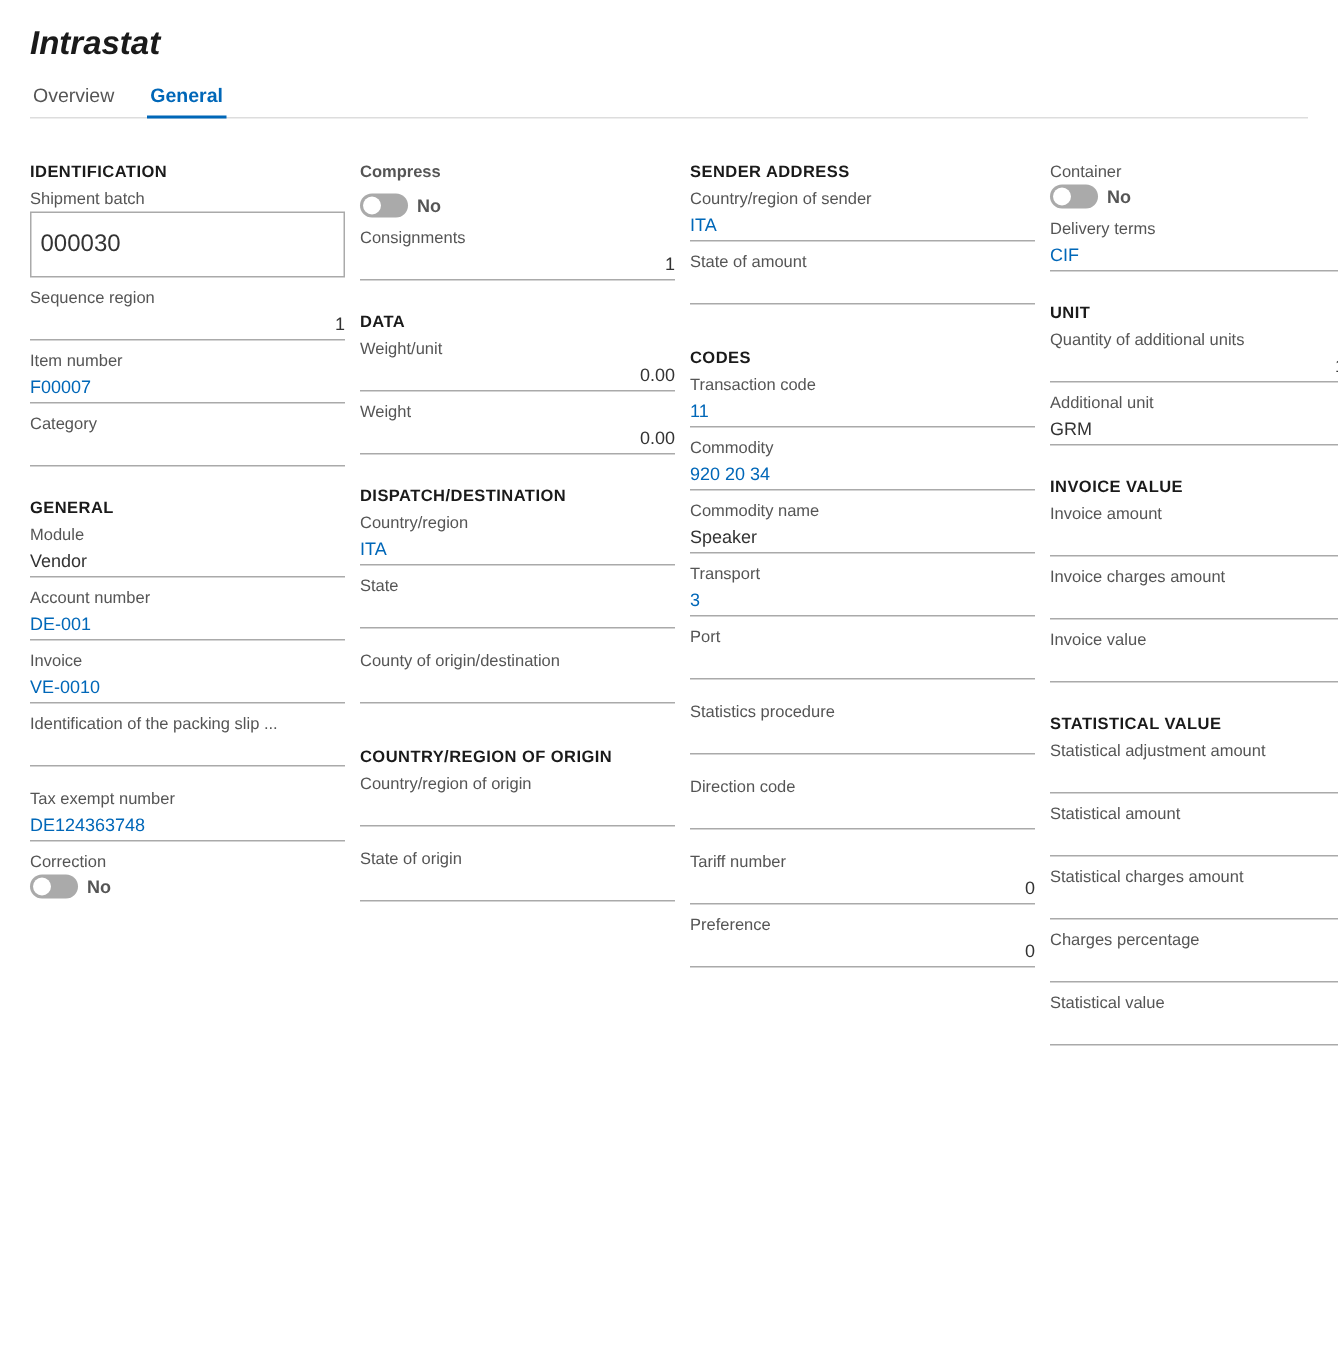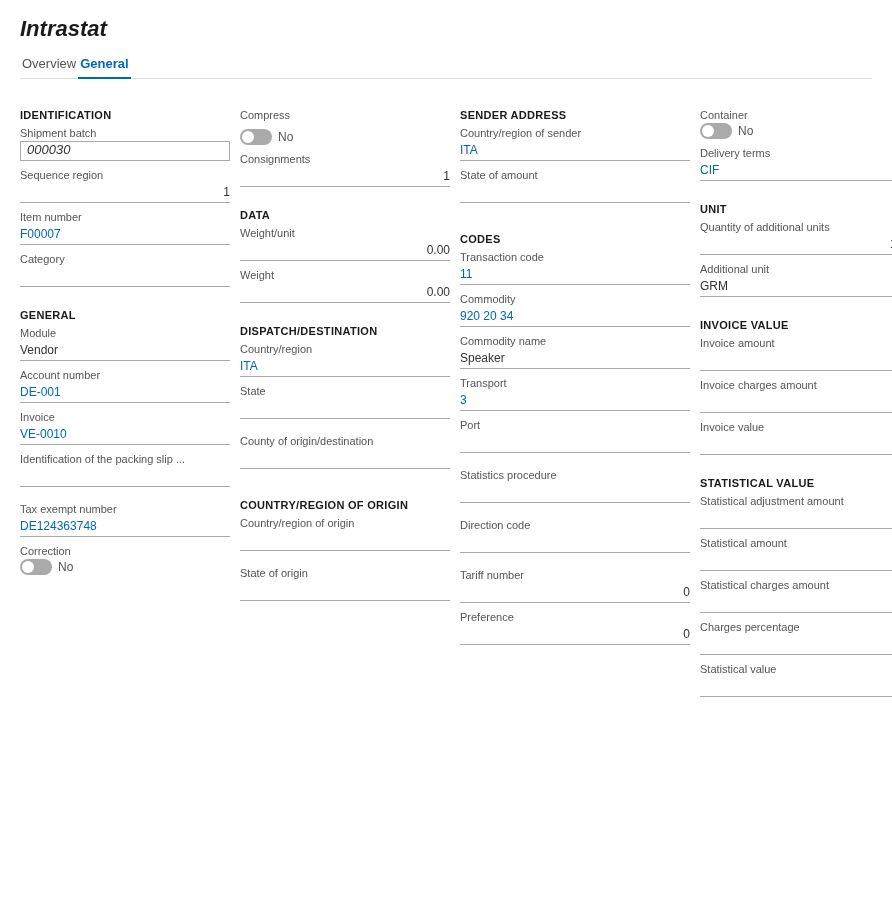--- a/index.html
+++ b/index.html
@@ -12,20 +12,21 @@
     }
     h1 {
       font-size: 22px;
       font-weight: 600;
       color: #1a1a1a;
       margin-bottom: 8px;
       font-style: italic;
     }
     .tabs {
       display: flex;
+      gap: 20px;
       border-bottom: 1px solid #ddd;
       margin-bottom: 16px;
       align-items: center;
     }
     .tab {
       padding: 6px 2px;
       font-size: 13px;
       color: #555;
       cursor: pointer;
       border-bottom: 2px solid transparent;
@@ -74,29 +75,29 @@
       min-height: 20px;
     }
     .field-value.link {
       color: #0067b8;
     }
     .field-value.align-right {
       text-align: right;
     }
     .field-value.input-style {
       border: 1px solid #aaa;
-      padding: 0 6px;
-      font-size: 13px;
-      font-style: italic;
+      padding: 12px 6px;
+      font-size: 16px;
     }
     .toggle-row {
       display: flex;
       align-items: center;
       gap: 6px;
       margin-bottom: 8px;
+      font-weight: bold;
     }
     .toggle {
       width: 32px;
       height: 16px;
       background: #aaa;
       border-radius: 8px;
       position: relative;
       cursor: pointer;
       flex-shrink: 0;
     }

